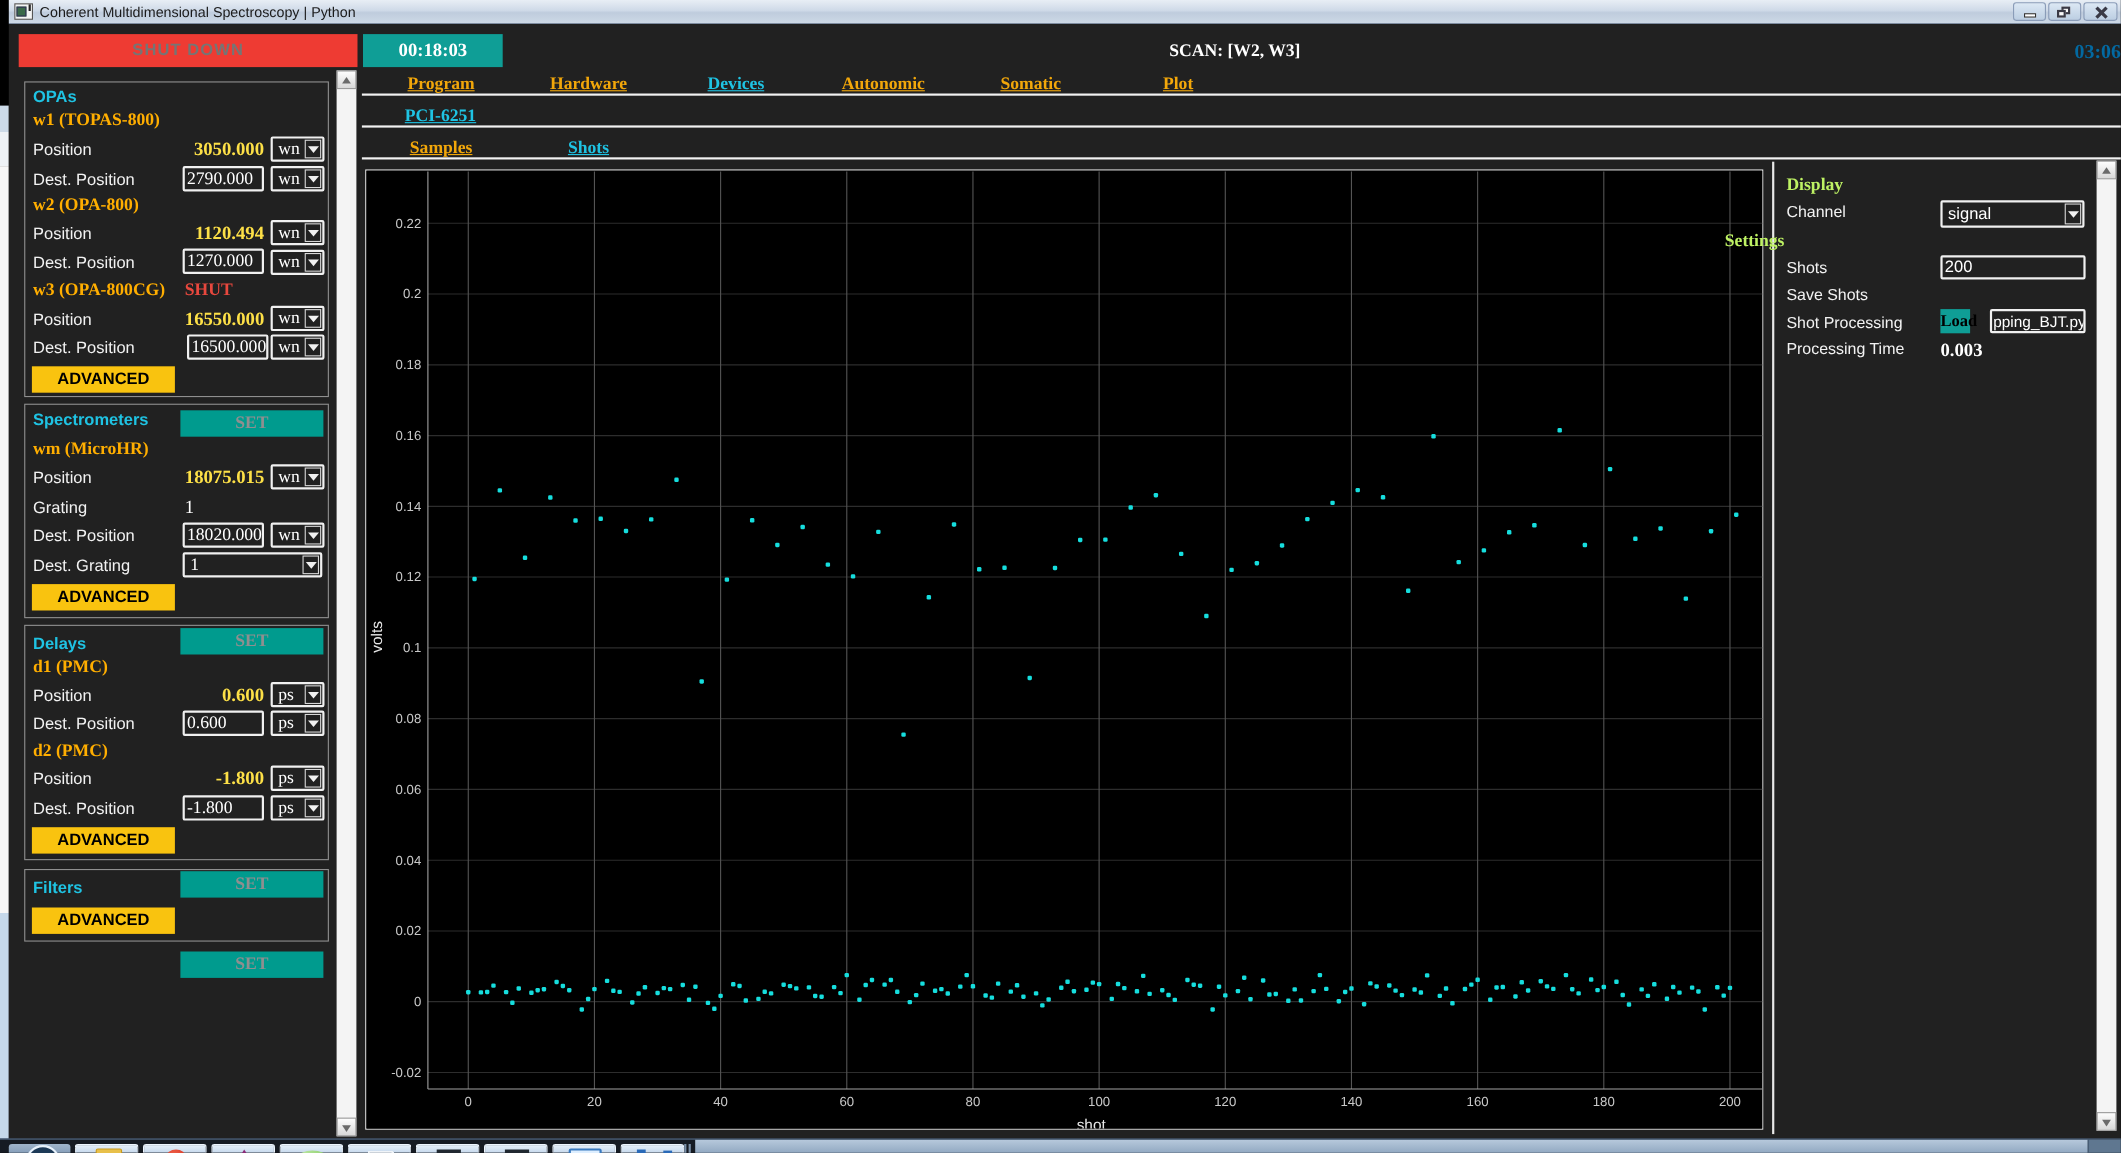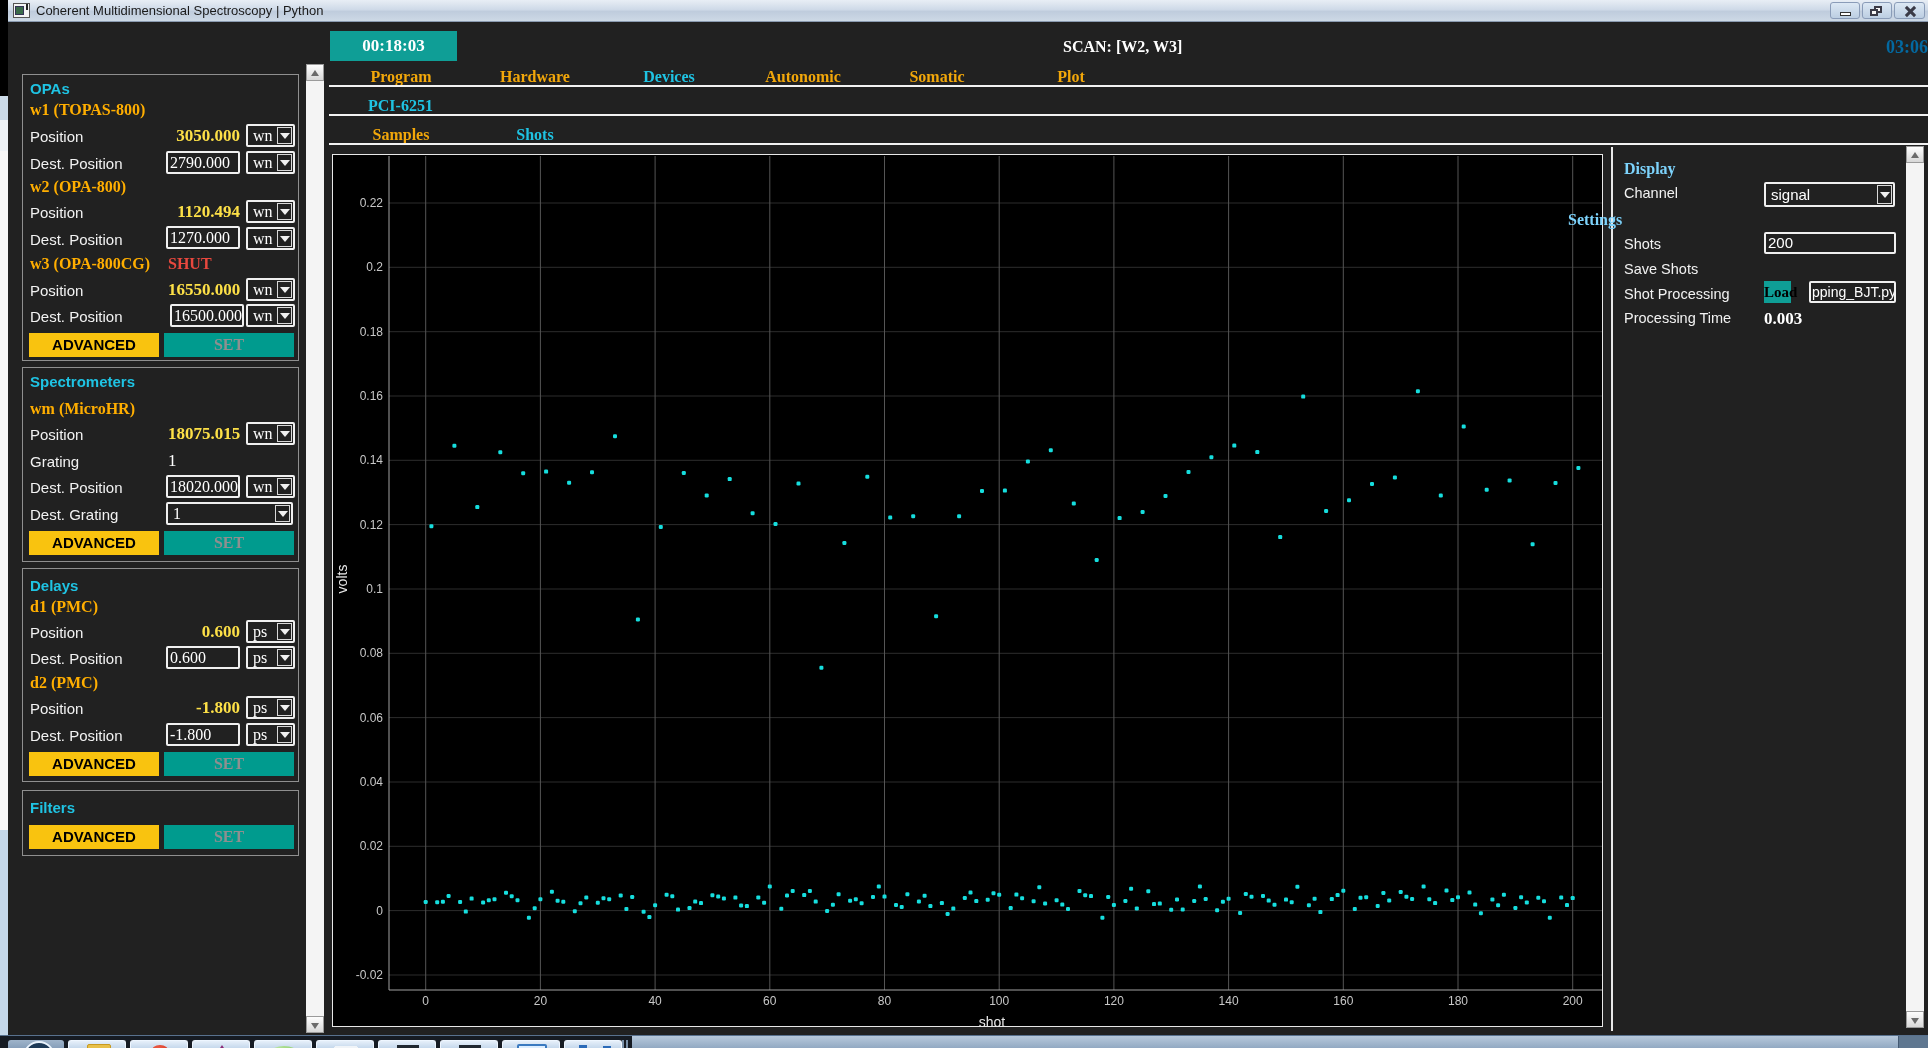--- a/index.html
+++ b/index.html
@@ -14,33 +14,33 @@
 .combo { position:absolute; height:23px; border:2px solid #f0f0f0; border-radius:2px; background:#212121; }
 .ctext { position:absolute; left:5px; top:0px; font:16px "Liberation Serif",serif; color:#fff; line-height:19px; }
 .cbtn { position:absolute; right:1px; top:1px; width:15px; height:17px; border:1px solid #d8d8d8; background:#212121; }
 .ctri { position:absolute; left:2px; top:5px; width:0; height:0; border-left:5px solid transparent; border-right:5px solid transparent; border-top:6px solid #f0f0f0; }
 .ptitle { position:absolute; font:bold 15px "Liberation Sans",sans-serif; color:#1fc3e3; }
 .hwh { position:absolute; font:bold 16px "Liberation Serif",serif; color:#ffae00; white-space:nowrap; }
 .busy { font:bold 16px "Liberation Serif",serif; color:#e8483e; }
 .advbtn { position:absolute; width:130px; height:24px; background:#f9c30f; color:#000;
   font:bold 15px "Liberation Sans",sans-serif; text-align:center; line-height:24px; }
 .setbtn { position:absolute; width:130px; height:24px; background:#009b8e; color:#8f8f8f;
-  font:bold 16px "Liberation Serif",serif; text-align:center; line-height:24px; }
+  font:bold 16px "Liberation Serif",serif; text-align:center; line-height:24px;margin-top:40px; }
 .panel { position:absolute; border:1px solid #8f8f8f; }
-.tab { position:absolute; width:134px; text-align:center; font:bold 16px "Liberation Serif",serif; color:#f2a70a; }
+.tab { position:absolute; width:134px; text-align:center; font:bold 16px "Liberation Serif",serif; color:#f2a70a;text-decoration:underline; }
 .tabc { color:#1fc3e3; }
 .sep { position:absolute; left:329px; width:1599px; height:2px; background:#f2f2f2; }
 .wbtn { position:absolute; top:2px; width:30px; height:17px; background:linear-gradient(#dce8f4,#bccee2);
   border:1px solid #8a9cb8; border-radius:3px; }
 .sb { position:absolute; width:18px; background:#f4f4f4; }
 .sbtn { position:absolute; width:18px; height:17px; background:linear-gradient(#fdfdfd,#d8d8d8); border:1px solid #9a9a9a; }
 .tri-up { position:absolute; left:4px; top:5px; width:0; height:0; border-left:4px solid transparent; border-right:4px solid transparent; border-bottom:6px solid #6a6a6a; }
 .tri-dn { position:absolute; left:4px; top:6px; width:0; height:0; border-left:4px solid transparent; border-right:4px solid transparent; border-top:6px solid #6a6a6a; }
 .rlab { position:absolute; font:14.5px "Liberation Sans",sans-serif; color:#f2f2f2; }
-.rhead { position:absolute; font:bold 16px "Liberation Serif",serif; color:#7dd3fc; }
+.rhead { position:absolute; font:bold 16px "Liberation Serif",serif; color:#bef264; }
 </style></head>
 <body>
 <div id="root">
 
 <div class="abs" style="left:0;top:0;width:8px;height:96px;background:#000"></div>
 <div class="abs" style="left:0;top:96px;width:8px;height:24px;background:#ccdae8"></div>
 <div class="abs" style="left:0;top:120px;width:8px;height:31px;background:#eef2f6"></div>
 <div class="abs" style="left:0;top:151px;width:8px;height:679px;background:#f7f7f7"></div>
 <div class="abs" style="left:0;top:830px;width:8px;height:206px;background:#c5d8ea"></div>
 
@@ -56,20 +56,21 @@
       <div style="position:absolute;left:11px;top:3px;width:8px;height:7px;border:2px solid #3a3a46;background:#f8f8f8"></div>
       <div style="position:absolute;left:7px;top:6px;width:8px;height:7px;border:2px solid #3a3a46;background:#f8f8f8"></div>
     </div>
 <div class="wbtn" style="left:1894px;width:31px">
       <div style="position:absolute;left:9px;top:7px;width:13px;height:3px;background:#3a3a46;transform:rotate(45deg)"></div>
       <div style="position:absolute;left:9px;top:7px;width:13px;height:3px;background:#3a3a46;transform:rotate(-45deg)"></div>
     </div>
 
 <div class="abs" style="left:8px;top:22px;width:1920px;height:1014px;background:#212121"></div>
 
+<div class="abs" style="left:17px;top:31px;width:308px;height:30px;background:#ee3b33;color:#757575;font:bold 15px 'Liberation Sans',sans-serif;text-align:center;line-height:30px;letter-spacing:1px">SHUT DOWN</div>
 <div class="abs" style="left:330px;top:31px;width:127px;height:30px;background:#0f9e96;color:#fff;font:bold 17px 'Liberation Serif',serif;text-align:center;line-height:30px">00:18:03</div>
 <div class="abs" style="left:1063px;top:38px;font:bold 16px 'Liberation Serif',serif;color:#fff">SCAN: [W2, W3]</div>
 <div class="abs" style="left:1886px;top:37px;font:bold 18px 'Liberation Serif',serif;color:#0369a1">03:06:11</div>
 
 <div class="tab" style="left:334px;top:68px">Program</div>
 <div class="tab" style="left:468px;top:68px">Hardware</div>
 <div class="tab tabc" style="left:602px;top:68px">Devices</div>
 <div class="tab" style="left:736px;top:68px">Autonomic</div>
 <div class="tab" style="left:870px;top:68px">Somatic</div>
 <div class="tab" style="left:1004px;top:68px">Plot</div>

